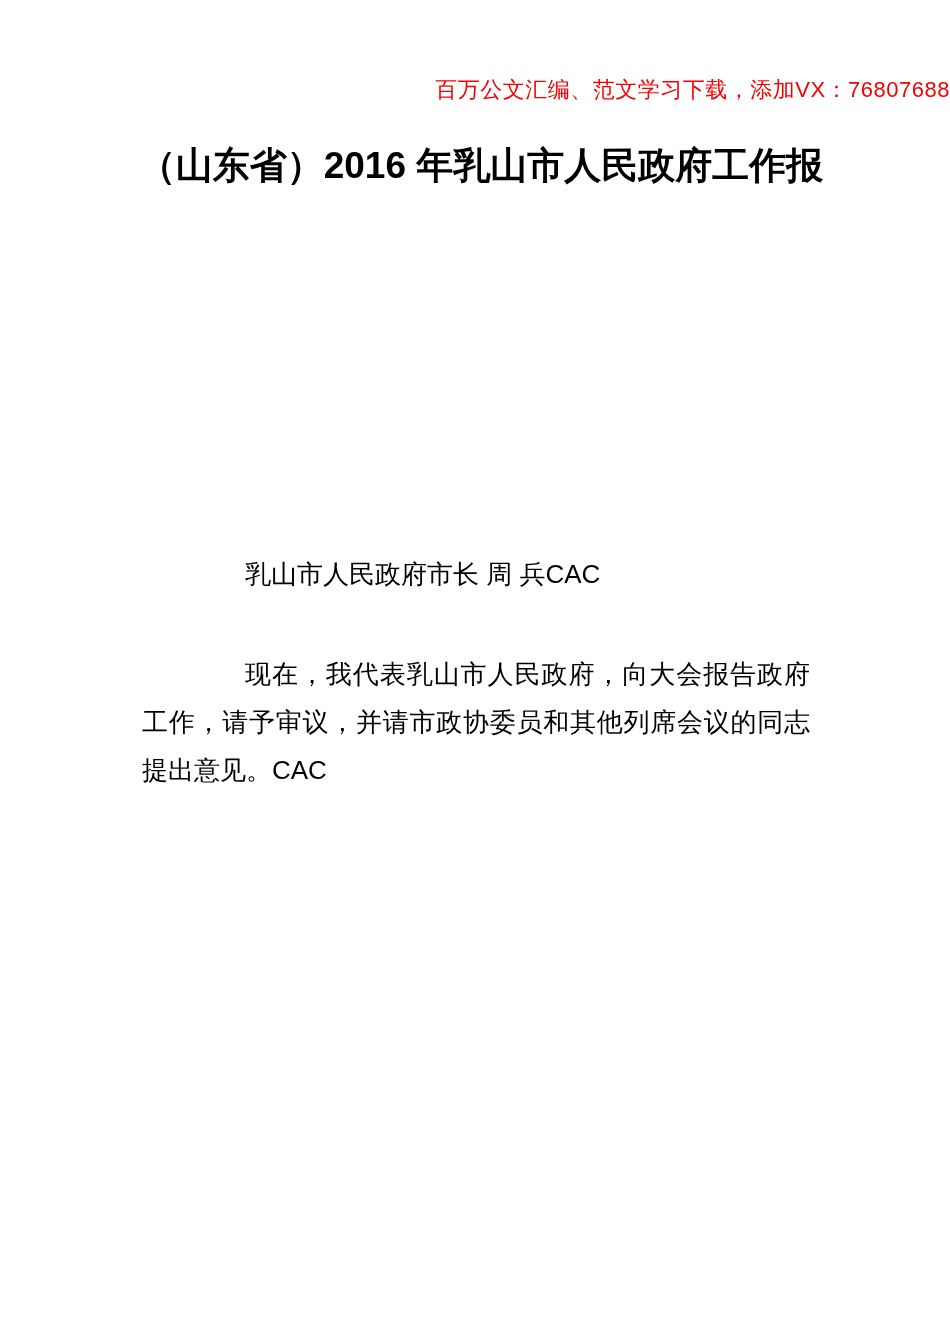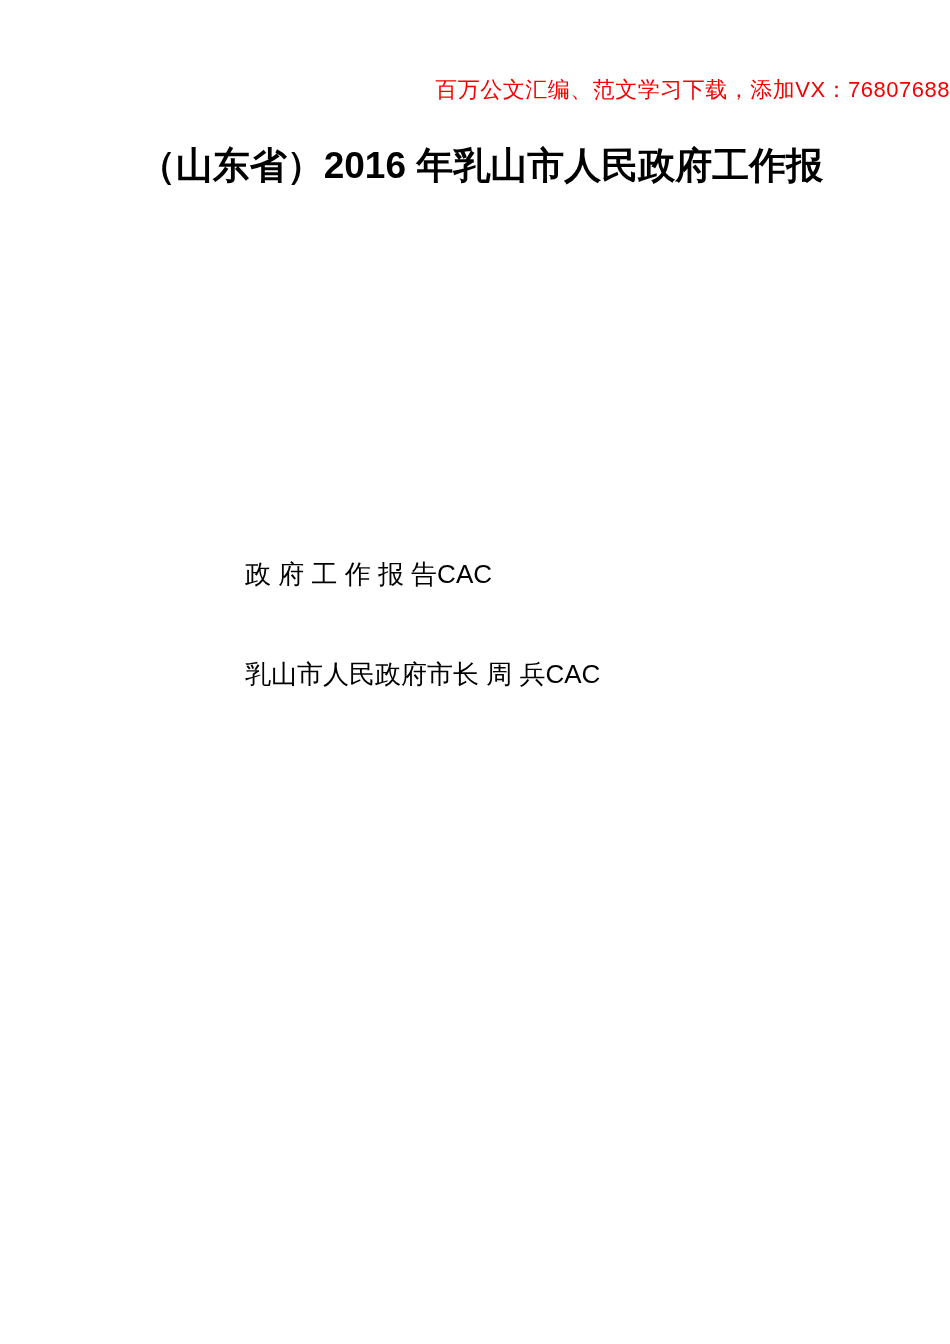--- a/index.html
+++ b/index.html
@@ -63,17 +63,17 @@
 
 <div class="page" style="background: rgb(255, 255, 255);">
 
   <div class="promo-banner" style="color: rgb(245, 0, 0);">百万公文汇编、范文学习下载，添加VX：76807688</div>
 
   <div class="doc-title">
     <span class="title-line">（山东省）2016 年乳山市人民政府工作报</span>
   </div>
 
   <div class="doc-body">
-    <div class="paragraph">政 府 工 作 报 告CAC</div>
     <div class="paragraph">乳山市人民政府市长 周 兵CAC</div>
+    <div class="paragraph">现在，我代表乳山市人民政府，向大会报告政府工作，请予审议，并请市政协委员和其他列席会议的同志提出意见。CAC</div>
   </div>
 
 </div>
 
 </body></html>

